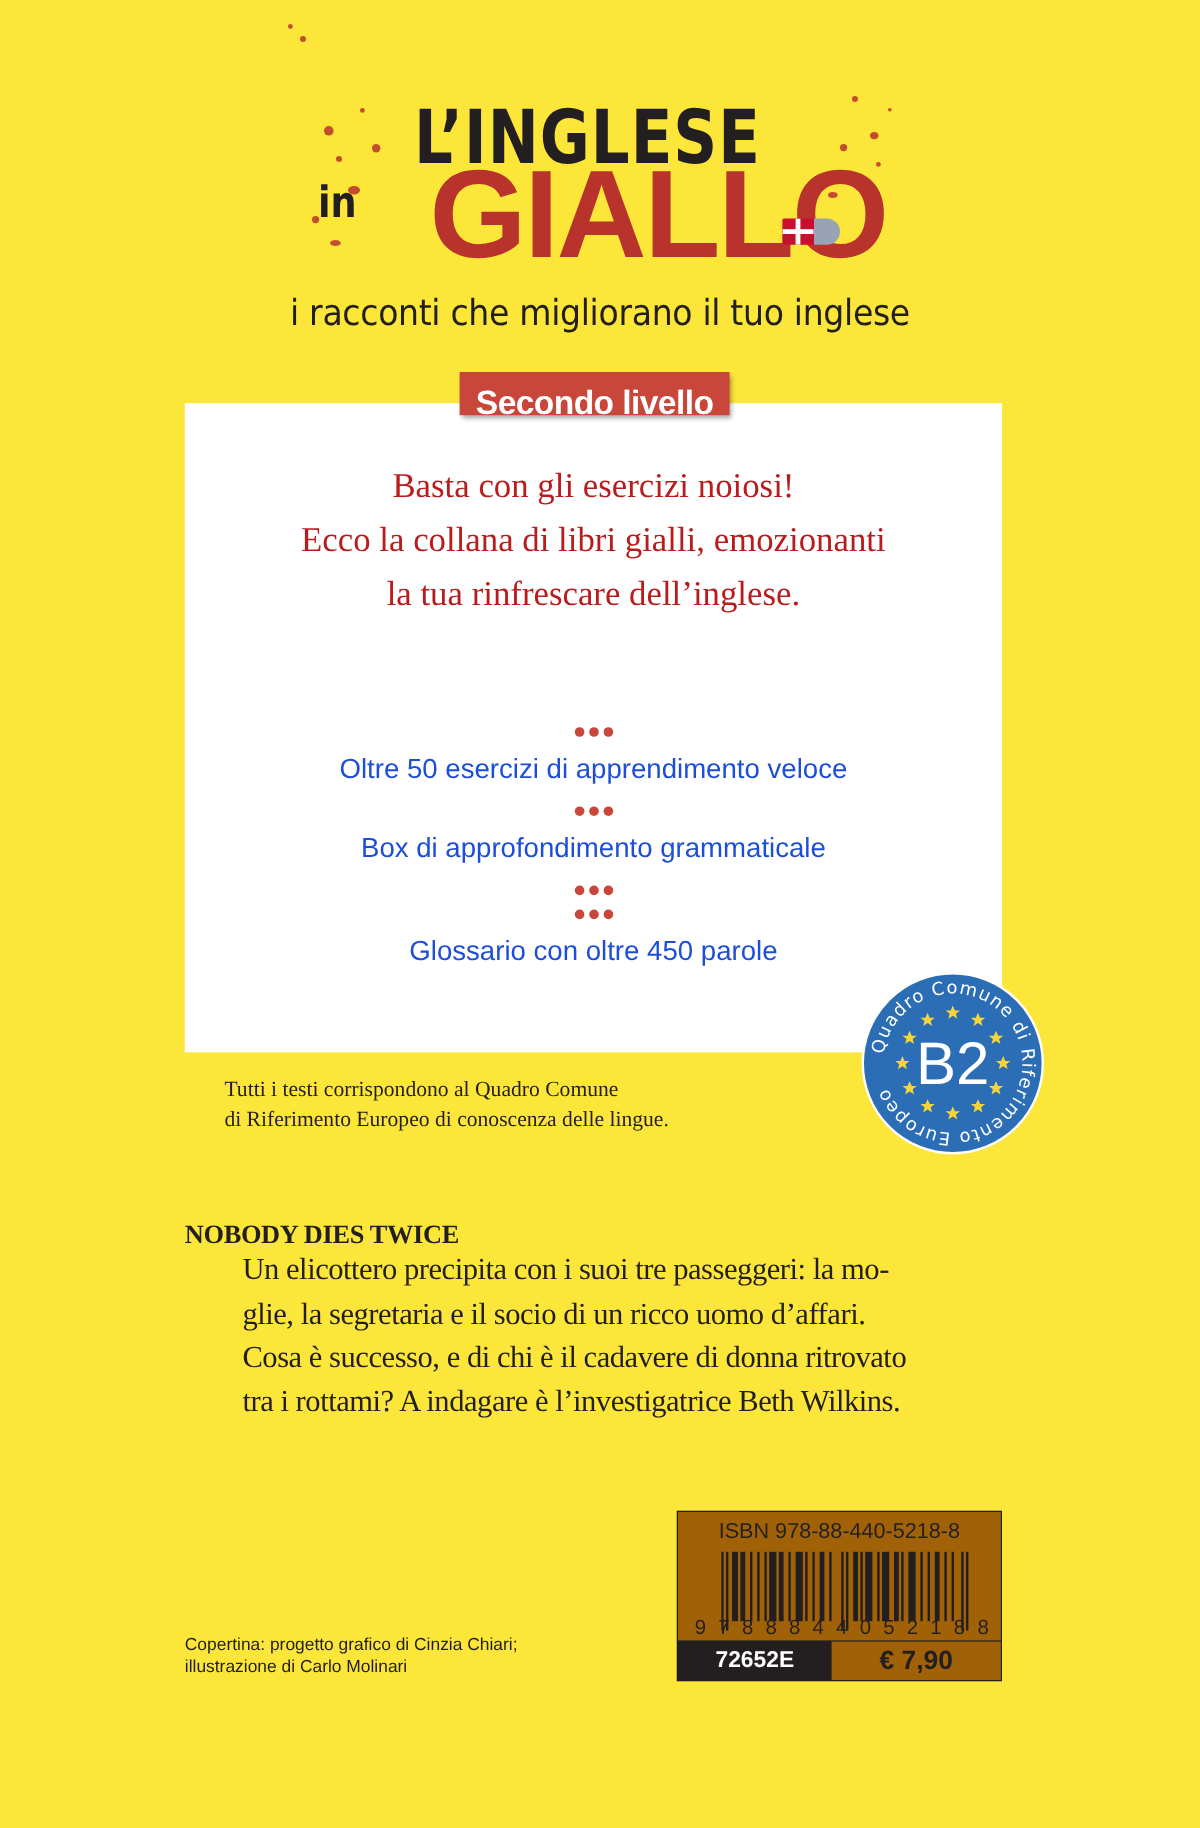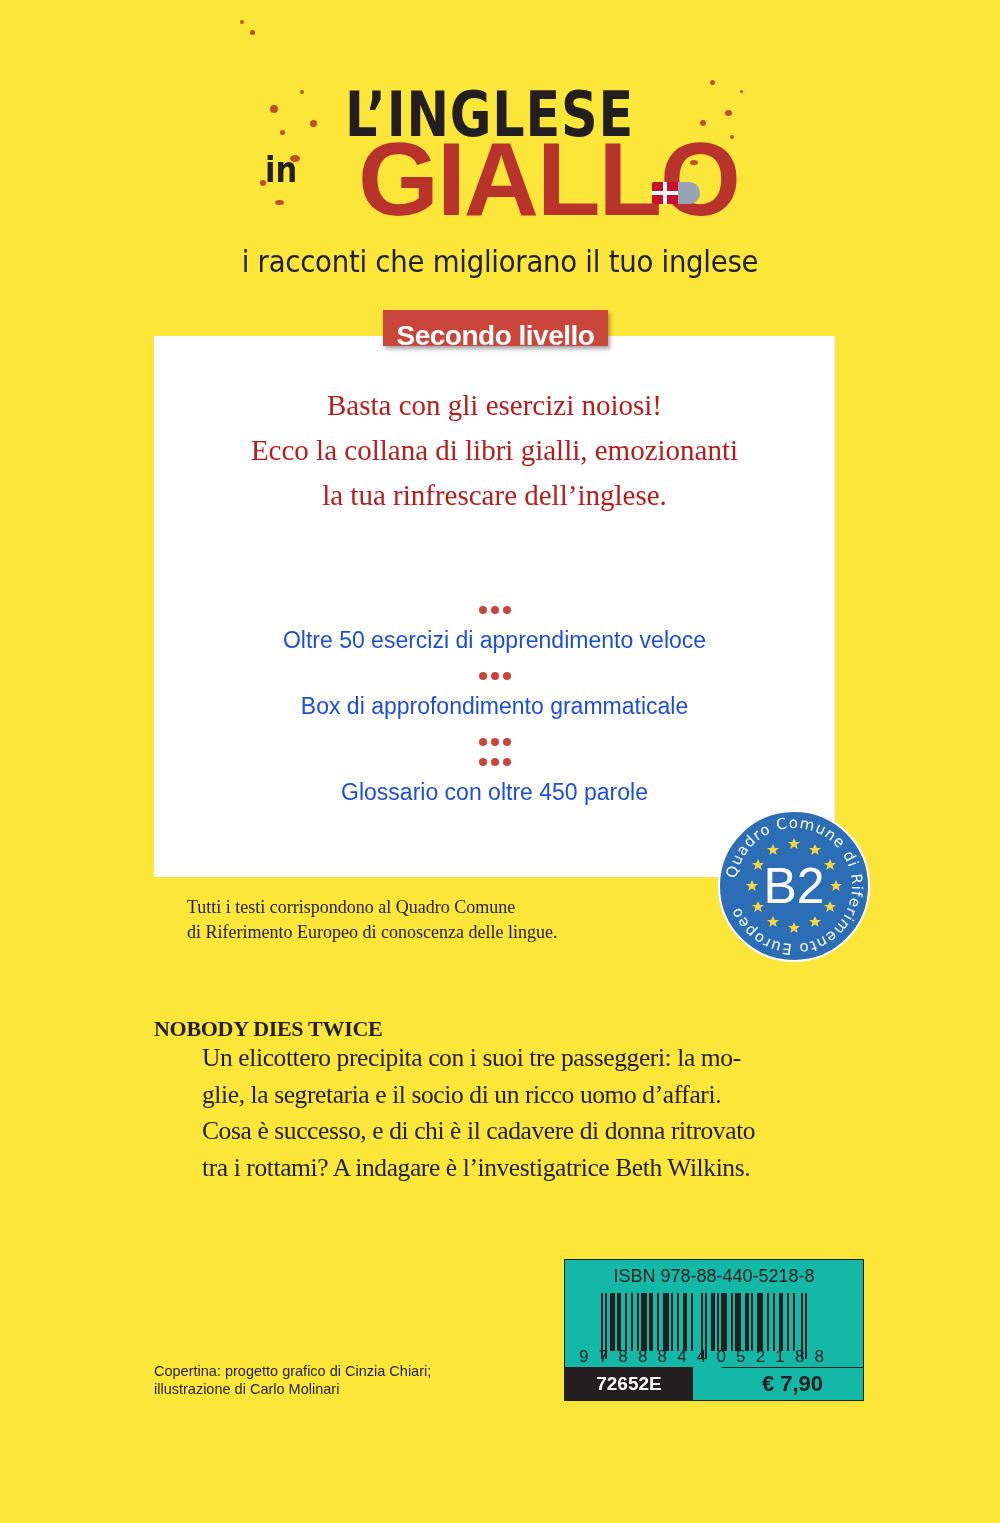--- a/index.html
+++ b/index.html
@@ -93,22 +93,22 @@
     font-size:25.5px; line-height:36.5px; letter-spacing:-.4px;margin-left:40px;
   }
 
   #credits {
     left:154px; top:1362px; width:300px;
     font-family:"Liberation Sans", sans-serif; font-size:14.5px; line-height:18px; color:#231f20;
   }
 
   
   #isbn-box {
-    left:564px; top:1259px; width:300px; height:142px;
-    border:1.5px solid #231f20; background:#14b8a6; box-sizing:border-box;
+    left:564px; top:1259px; width:271px; height:142px;
+    border:1.5px solid #231f20; background:#a16207; box-sizing:border-box;
   }
   #isbn-label {
     position:absolute; left:0; top:6px; width:100%; text-align:center;
     font-family:"Liberation Sans", sans-serif; font-size:18px; color:#231f20;
   }
   #barcode { position:absolute; left:36px; top:33px; }
   #barcode-digits {
     position:absolute; left:14px; top:87px; width:245px;
     font-family:"Liberation Sans", sans-serif; font-size:17px; color:#231f20;
     display:flex; justify-content:space-between;

